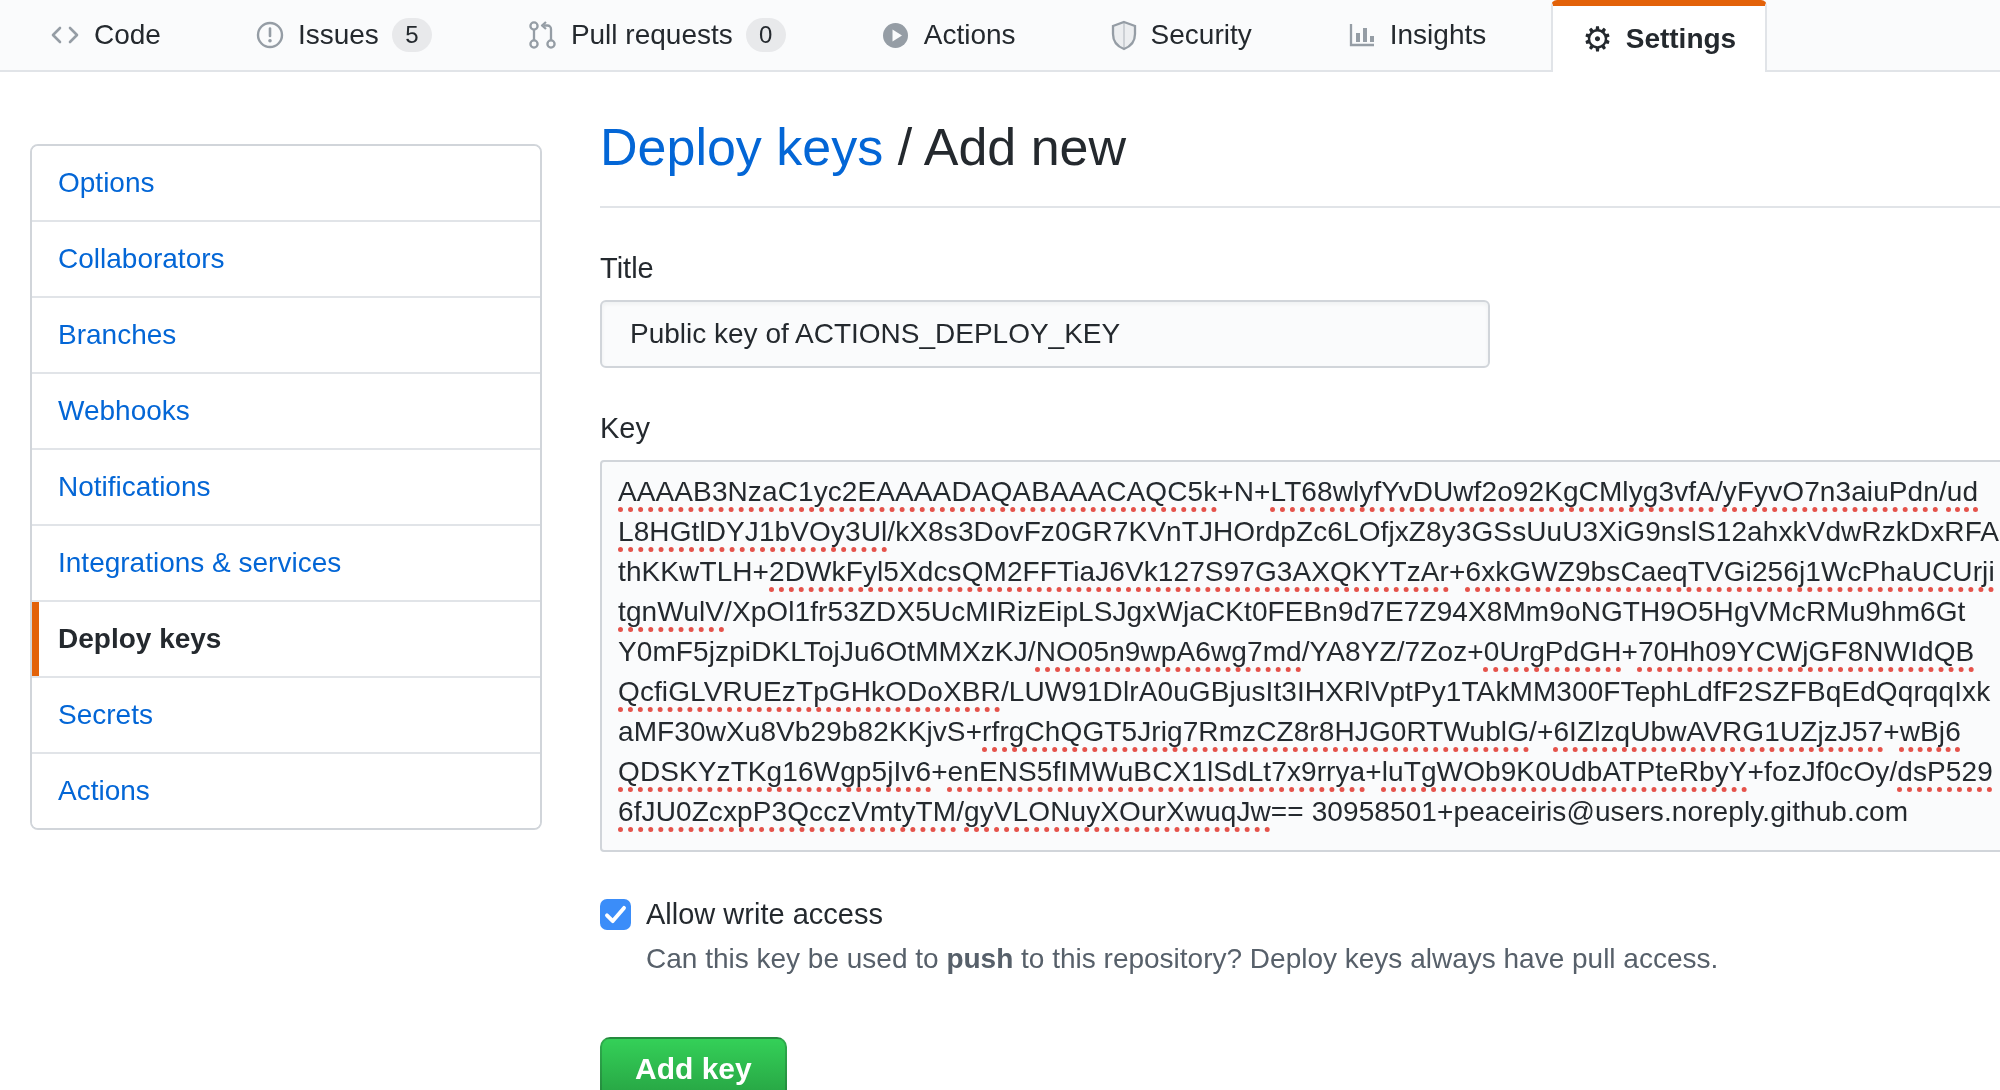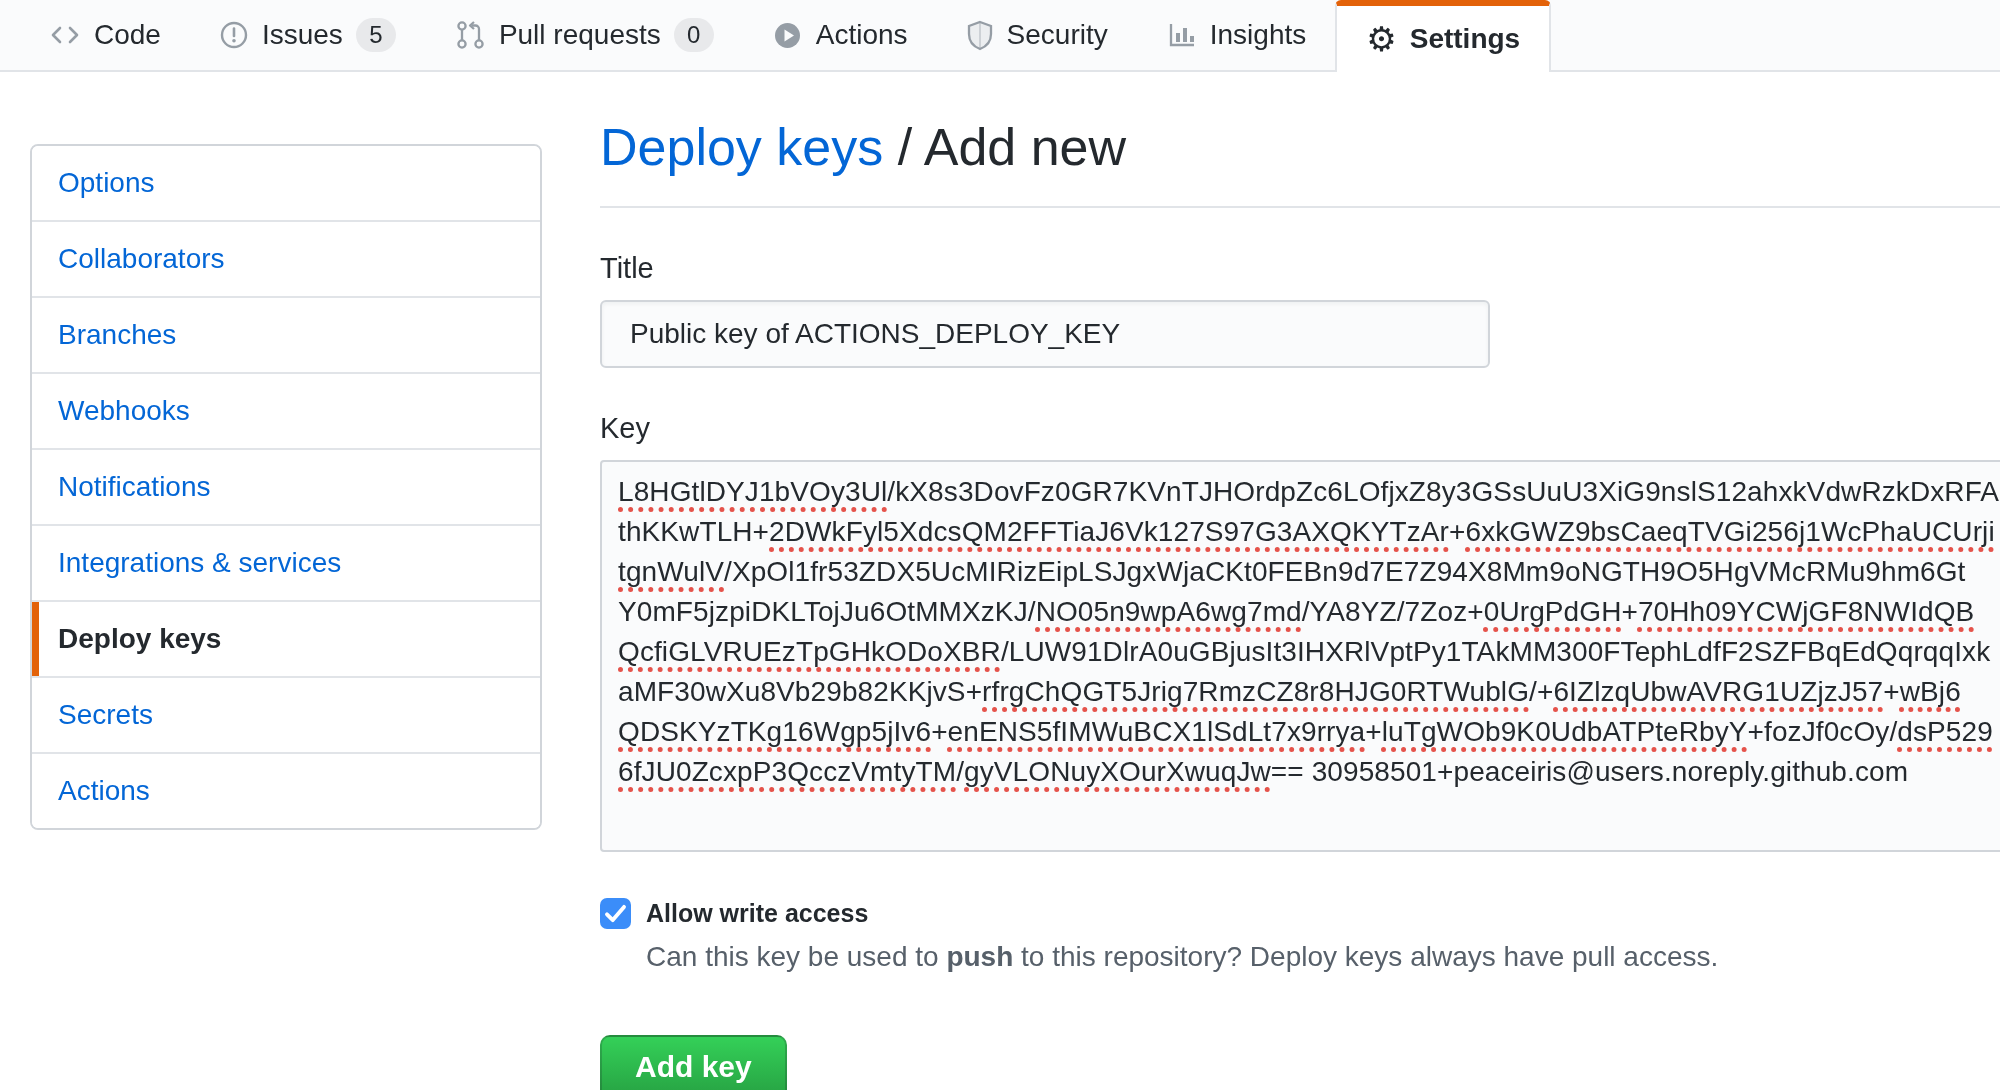--- a/index.html
+++ b/index.html
@@ -6,21 +6,21 @@
   html,body{width:2000px;height:1090px;overflow:hidden;}
   body{
     font-family:"Liberation Sans","DejaVu Sans",sans-serif;
     color:#24292e;background:#ffffff;font-size:28px;
   }
   
   .header{
     height:72px;background:#fafbfc;border-bottom:2px solid #e1e4e8;
     display:flex;align-items:stretch;padding-left:20px;
   }
-  .tabs{display:flex;align-items:stretch;}
+  .tabs{display:flex;align-items:stretch;gap:36px;}
   .tab{
     display:flex;align-items:center;gap:13px;padding:0 29px;
     font-size:28px;color:#24292e;cursor:pointer;white-space:nowrap;
   }
   .tab .ticon{display:flex;align-items:center;color:#959da5;}
   .tab .ticon.dark{color:#24292e;}
   .badge{
     background:rgba(27,31,35,0.08);border-radius:20px;min-width:40px;text-align:center;
     padding:3px 12px;font-size:24px;color:#24292e;line-height:1.2;
   }
@@ -80,21 +80,21 @@
     top:37%;height:53%;
   }
   .kb-grip{position:absolute;right:2px;bottom:2px;width:30px;height:30px;background:#fff;}
   
   .check-row{display:flex;align-items:center;margin-top:46px;}
   .checkbox{
     width:31px;height:31px;border-radius:7px;flex-shrink:0;
     background:var(--checkbox_blue,#3b8df9);display:flex;align-items:center;justify-content:center;
     cursor:pointer;
   }
-  .check-label{font-weight:700;font-size:25px;margin-left:15px;cursor:pointer;}
+  .check-label{font-weight:400;font-size:29px;margin-left:15px;cursor:pointer;}
   .check-desc{margin:12px 0 0 46px;font-size:28px;color:#57606a;}
   .check-desc b{font-weight:700;}
   
   .btn-primary{
     margin-top:62px;display:inline-block;padding:0 33px;height:64px;
     background:linear-gradient(-180deg,#34d058 0%,var(--button_green,#28a745) 90%);
     color:#fff;font-family:inherit;font-size:30px;font-weight:700;
     border:2px solid rgba(27,31,35,0.2);border-radius:10px;cursor:pointer;
   }
 </style>
@@ -196,20 +196,21 @@
 
     <div class="form-section">
       <label class="field-label">Title</label>
       <input class="title-input" type="text" value="Public key of ACTIONS_DEPLOY_KEY" style="">
     </div>
 
     <div class="form-section">
       <label class="field-label">Key</label>
       <div class="keybox">
         <div class="keytext" id="keytext">
+            <div class="kline"><span class="spell">AAAAB3NzaC1yc2EAAAADAQABAAACAQC5k</span><span>+N+</span><span class="spell">LT68wlyfYvDUwf2o92KgCMlyg3vfA</span><span>/</span><span class="spell">yFyvO7n3aiuPdn</span><span>/</span><span class="spell">ud</span></div>
             <div class="kline"><span class="spell">L8HGtlDYJ1bVOy3Ul</span><span>/kX8s3DovFz0GR7KVnTJHOrdpZc6LOfjxZ8y3GSsUuU3XiG9nslS12ahxkVdwRzkDxRFA</span></div>
             <div class="kline"><span>thKKwTLH+</span><span class="spell">2DWkFyl5XdcsQM2FFTiaJ6Vk127S97G3AXQKYTzAr</span><span>+</span><span class="spell">6xkGWZ9bsCaeqTVGi256j1WcPhaUCUrji</span></div>
             <div class="kline"><span class="spell">tgnWulV</span><span>/XpOl1fr53ZDX5UcMIRizEipLSJgxWjaCKt0FEBn9d7E7Z94X8Mm9oNGTH9O5HgVMcRMu9hm6Gt</span></div>
             <div class="kline"><span>Y0mF5jzpiDKLTojJu6OtMMXzKJ/</span><span class="spell">NO05n9wpA6wg7md</span><span>/YA8YZ/7Zoz+</span><span class="spell">0UrgPdGH</span><span>+</span><span class="spell">70Hh09YCWjGF8NWIdQB</span></div>
             <div class="kline"><span class="spell">QcfiGLVRUEzTpGHkODoXBR</span><span>/LUW91DlrA0uGBjusIt3IHXRlVptPy1TAkMM300FTephLdfF2SZFBqEdQqrqqIxk</span></div>
             <div class="kline"><span>aMF30wXu8Vb29b82KKjvS+</span><span class="spell">rfrgChQGT5Jrig7RmzCZ8r8HJG0RTWublG</span><span>/+</span><span class="spell">6IZlzqUbwAVRG1UZjzJ57</span><span>+</span><span class="spell">wBj6</span></div>
             <div class="kline"><span class="spell">QDSKYzTKg16Wgp5jIv6</span><span>+</span><span class="spell">enENS5fIMWuBCX1lSdLt7x9rrya</span><span>+</span><span class="spell">luTgWOb9K0UdbATPteRbyY</span><span>+fozJf0cOy/</span><span class="spell">dsP529</span></div>
             <div class="kline"><span class="spell">6fJU0ZcxpP3QcczVmtyTM</span><span>/</span><span class="spell">gyVLONuyXOurXwuqJw</span><span>== 30958501+peaceiris@users.noreply.github.com</span></div>
           </div>
         <div class="kb-scrollbar">

